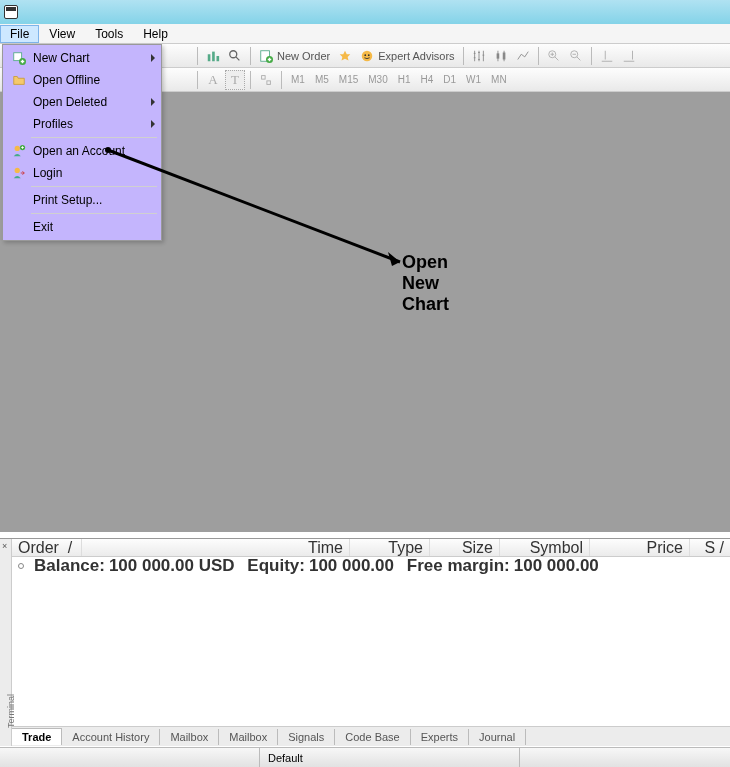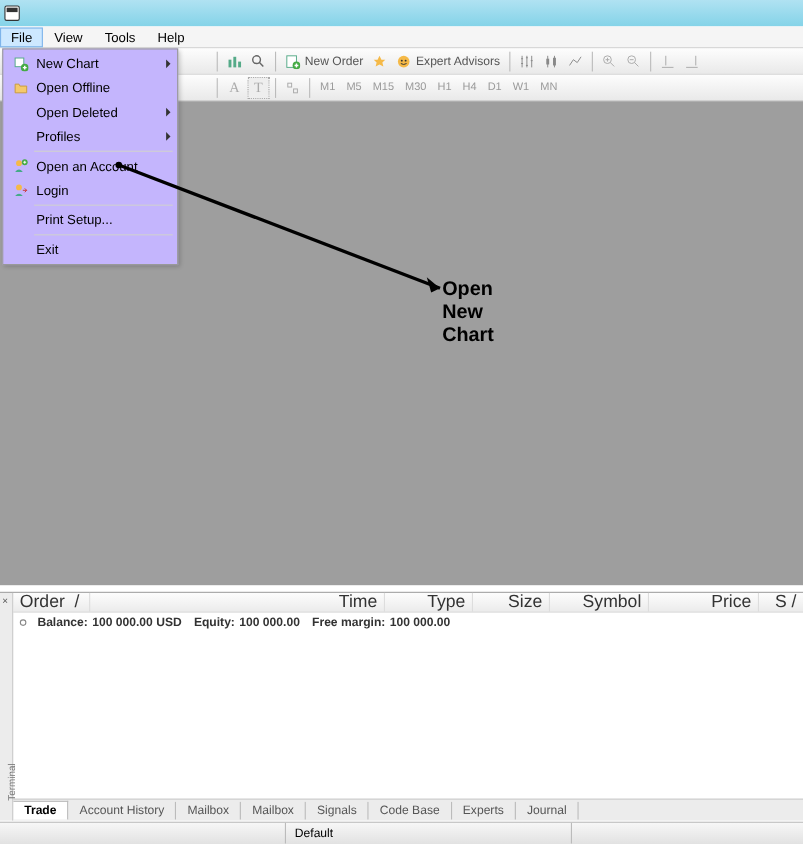--- a/index.html
+++ b/index.html
@@ -216,21 +216,21 @@
 }
 .term-rows {
   flex: 1;
   background: #fff;
   overflow: hidden;
 }
 .balance-row {
   height: 18px;
   display: flex;
   align-items: center;
-  font-size: 11px;
+  font-size: 17px;
   font-weight: bold;
   color: #333;
   padding: 0 6px;
   gap: 4px;
 }
 .balance-dot {
   width: 6px; height: 6px;
   border-radius: 50%;
   border: 1px solid #888;
   margin-right: 6px;

